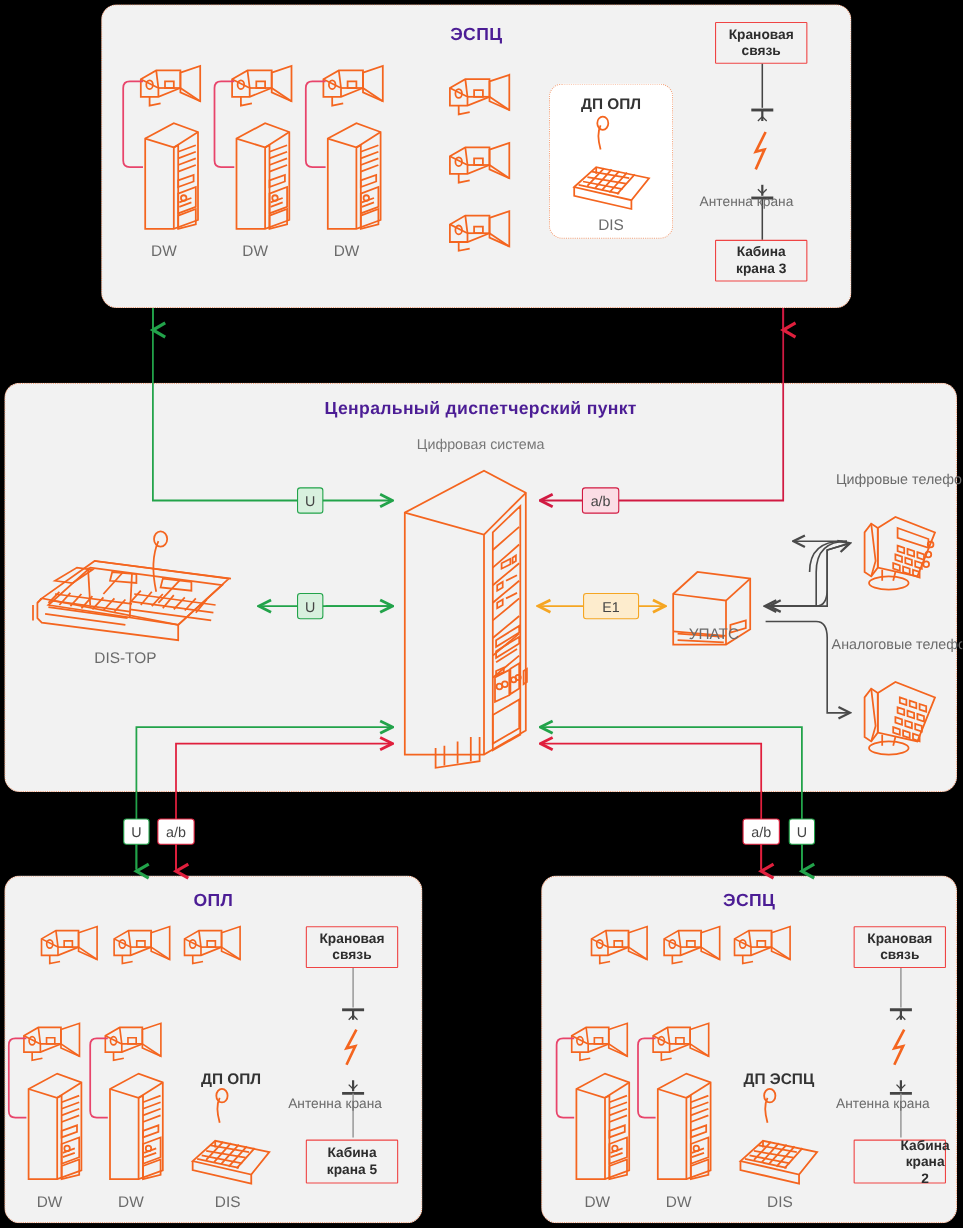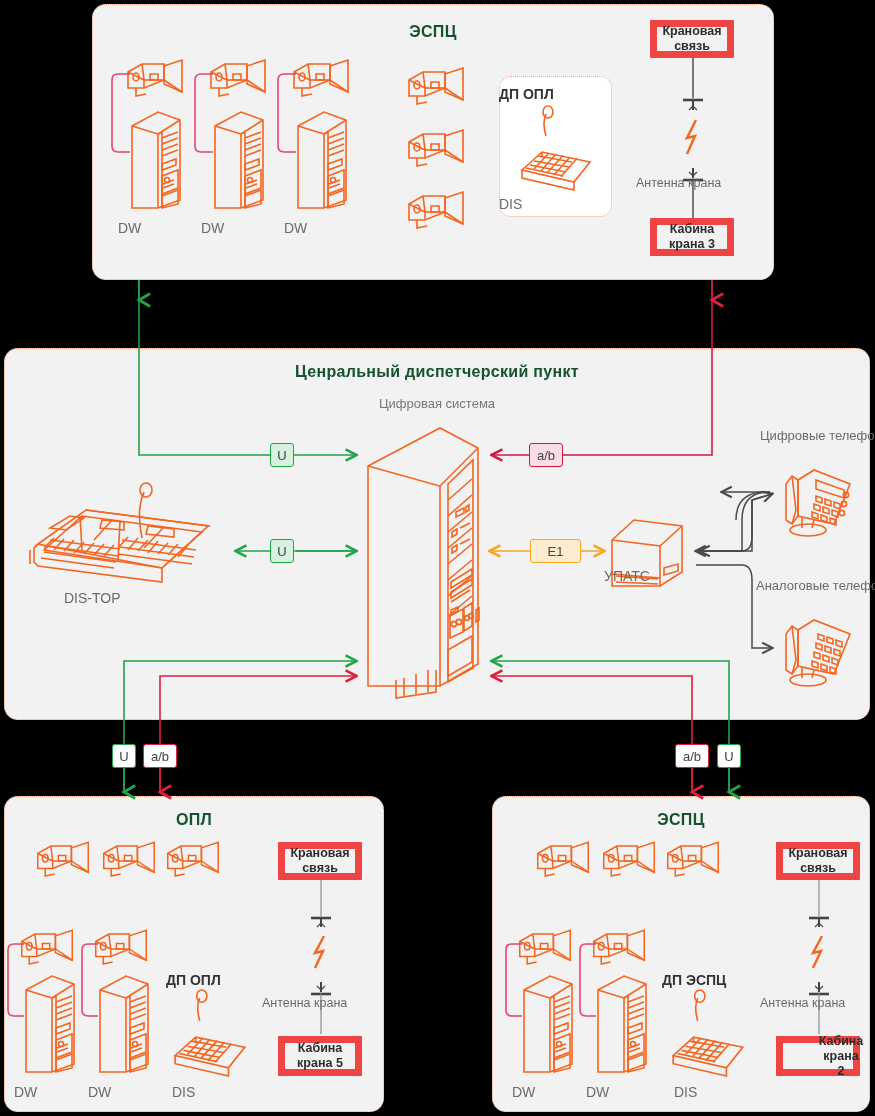--- a/index.html
+++ b/index.html
@@ -1,27 +1,27 @@
 <!DOCTYPE html>
 <html><head>
 <meta charset="utf-8">
 <style>
   html,body{margin:0;padding:0;background:#000;}
   body{font-family:"Liberation Sans","DejaVu Sans",sans-serif;}
   #stage{position:relative;width:875px;height:1116px;background:#000;overflow:hidden;}
 
   .panel{position:absolute;background:#f2f2f2;border:1.5px dotted #f4a07a;border-radius:14px;box-sizing:border-box;}
-  .panel-title{position:absolute;width:100%;text-align:center;font-weight:bold;color:#14532d;letter-spacing:.3px;}
-
-  .cap{position:absolute;color:#6b6b6b;white-space:nowrap;}
+  .panel-title{position:absolute;width:100%;text-align:center;font-weight:bold;color:#4c1d95;letter-spacing:.3px;}
+
+  .cap{position:absolute;color:#6b6b6b;text-align:center;white-space:nowrap;}
   .cap-b{font-weight:bold;color:#333;}
 
   .sublabel{position:absolute;color:#777;text-align:center;font-size:13px;white-space:nowrap;}
 
-  .roundbox{position:absolute;background:#f2f2f2;border:7px solid #ef4444;border-radius:1px;
+  .roundbox{position:absolute;background:#f2f2f2;border:1px solid #ef4444;border-radius:1px;
     display:flex;align-items:center;justify-content:center;text-align:center;
     font-weight:bold;color:#2d2d2d;font-size:12.5px;line-height:15px;box-sizing:border-box;}
 
   .whitebox{position:absolute;background:#fff;border:1.5px dotted #f3a57f;border-radius:12px;box-sizing:border-box;}
 
   .tag{position:absolute;display:flex;align-items:center;justify-content:center;
     font-size:13px;color:#444;border-width:1.6px;border-style:solid;border-radius:3px;
     box-sizing:border-box;white-space:nowrap;z-index:40;}
 
   svg.lay{position:absolute;left:0;top:0;width:875px;height:1116px;pointer-events:none;}

